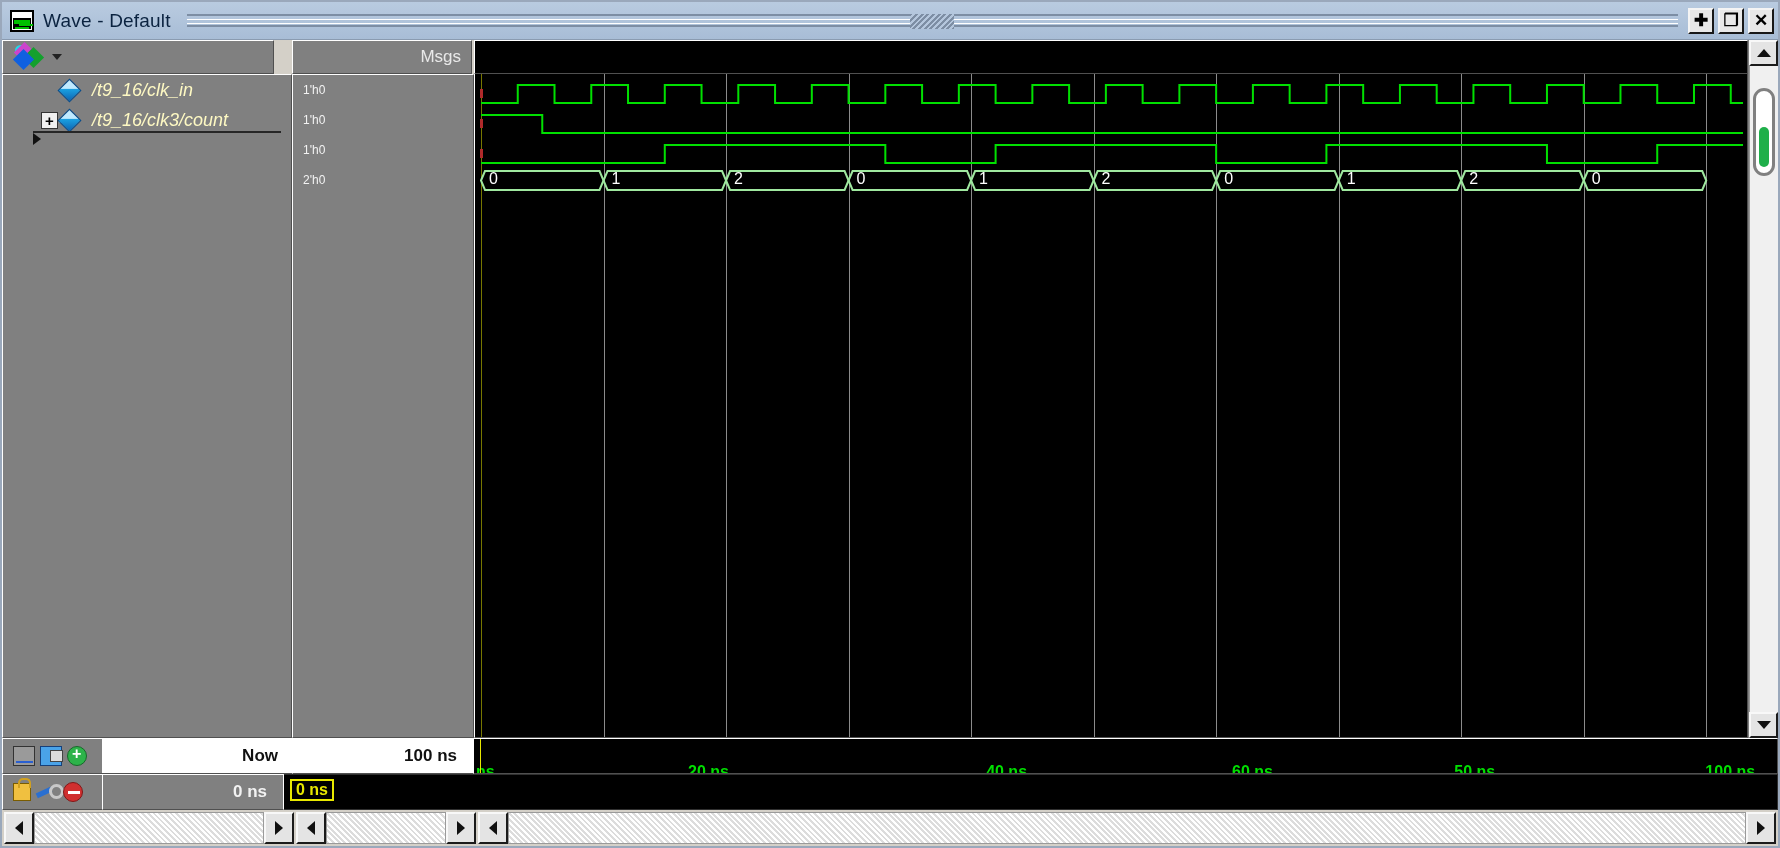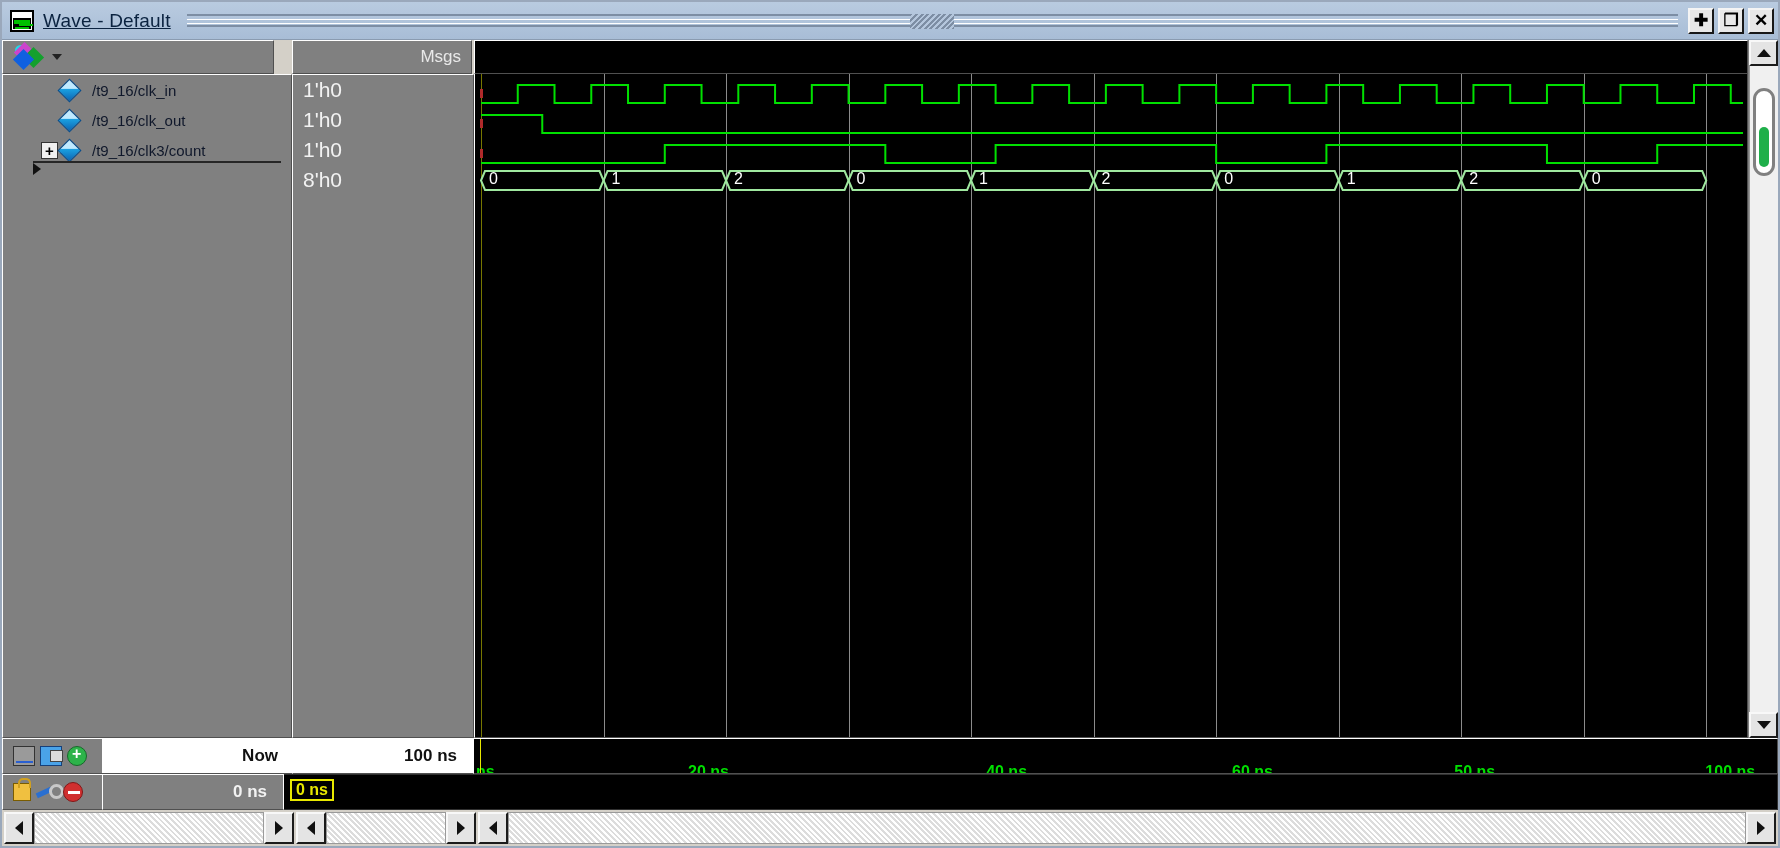--- a/index.html
+++ b/index.html
@@ -37,21 +37,21 @@
     content:''; position:absolute; left:1px; top:6px; right:1px; bottom:1px;
     background:#000;
   }
   .title-icon::after {
     content:''; position:absolute; left:2px; top:8px; width:16px; height:4px;
     background:#00c000;
     box-shadow: 0 6px 0 -1px #00c000, 4px 3px 0 -1px #00c000;
   }
   .title-text {
     font-size: 19px; color: #0b2340; white-space: nowrap;
-    margin-right: 10px; letter-spacing: .2px; text-decoration: underline;
+    margin-right: 10px; letter-spacing: .2px;
   }
   .title-rail {
     flex: 1 1 auto; height: 13px; position: relative;
     border-top: 2px solid #7d8ea4;
     border-bottom: 2px solid #7d8ea4;
     margin: 0 6px;
   }
   .title-rail::before {
     content:''; position:absolute; left:0; right:0; top:3px; height:3px;
     border-top:1px solid #fff; border-bottom:1px solid #fff;
@@ -111,31 +111,31 @@
     font-size:15px;line-height:1;color:#000;font-weight:bold;
     position:absolute; left:38px;
   }
   .expand-box::after{content:''; position:absolute; left:17px; top:8px; width:14px; height:2px; background:#7ec8ef;}
   .diamond {
     width:17px;height:17px;margin-left:58px;flex:0 0 auto;
     background: linear-gradient(135deg,#bfeaff 0 40%, #1a9fe0 45%, #0d63b0 100%);
     transform: rotate(45deg);
     border:1px solid #0a4d8c;
   }
-  .sig-name { margin-left:14px; font-size:15px; color:#0f172a; white-space:nowrap; }
+  .sig-name { margin-left:14px; font-size:18px; color:#fef9c3; white-space:nowrap;font-style:italic; }
   .underline {
     position:absolute; left:30px; right:10px; bottom:2px; height:2px; background:#262626;
   }
   .tri-marker{
     position:absolute; left:30px; bottom:-10px;
     width:0;height:0;border-top:6px solid transparent;border-bottom:6px solid transparent;
     border-left:8px solid #111;
   }
   .val-row { height:30px; display:flex; align-items:center; padding-left:10px;
-             font-size:21px; color:#f2f2f2; }
+             font-size:12px; color:#f2f2f2; }
 
   
   .wave-pane { flex:1 1 auto; display:flex; flex-direction:column; min-width:0; }
   .wave-hdr { height:34px; flex:0 0 34px; background:#000; border:1px solid #fff;
               border-right-color:#505050;border-bottom-color:#505050;}
   .wave-box { flex:1 1 auto; background:#000; position:relative; overflow:hidden;
               border:1px solid #fff; border-top:none;
               border-right-color:#505050;border-bottom-color:#505050;}
   .gridline { position:absolute; top:0; bottom:0; width:1px; background:#8b8b8b; }
   .redtick { position:absolute; left:5px; width:3px; height:9px; background:#b02a2a; }
@@ -242,42 +242,38 @@
             </div>
             <div class="caret"></div>
           </div>
         </div>
         <div class="names-box">
           <div class="sig-row">
             <div class="diamond"></div>
             <div class="sig-name">/t9_16/clk_in</div>
           </div>
           <div class="sig-row">
-            <div class="diamond"></div>
-            <div class="sig-name">/t9_16/clk_out</div>
-          </div>
-          <div class="sig-row">
             <div class="expand-box">+</div>
             <div class="diamond"></div>
             <div class="sig-name">/t9_16/clk3/count</div>
             <div class="underline"></div>
             <div class="tri-marker"></div>
           </div>
         </div>
       </div>
 
       <div class="val-pane">
         <div class="hdr-row">
           <div class="hdr-cell hdr-vals">Msgs</div>
         </div>
         <div class="vals-box">
           <div class="val-row">1'h0</div>
           <div class="val-row">1'h0</div>
           <div class="val-row">1'h0</div>
-          <div class="val-row">8'h0</div>
+          <div class="val-row">2'h0</div>
         </div>
       </div>
 
       <div class="wave-pane">
         <div class="wave-hdr"></div>
         <div class="wave-box" id="waveBox">
             <div class="gridline" style="left: 128.524px; background: rgb(139, 139, 139);"></div>
             <div class="gridline" style="left: 251.049px; background: rgb(139, 139, 139);"></div>
             <div class="gridline" style="left: 373.573px; background: rgb(139, 139, 139);"></div>
             <div class="gridline" style="left: 496.097px; background: rgb(139, 139, 139);"></div>

